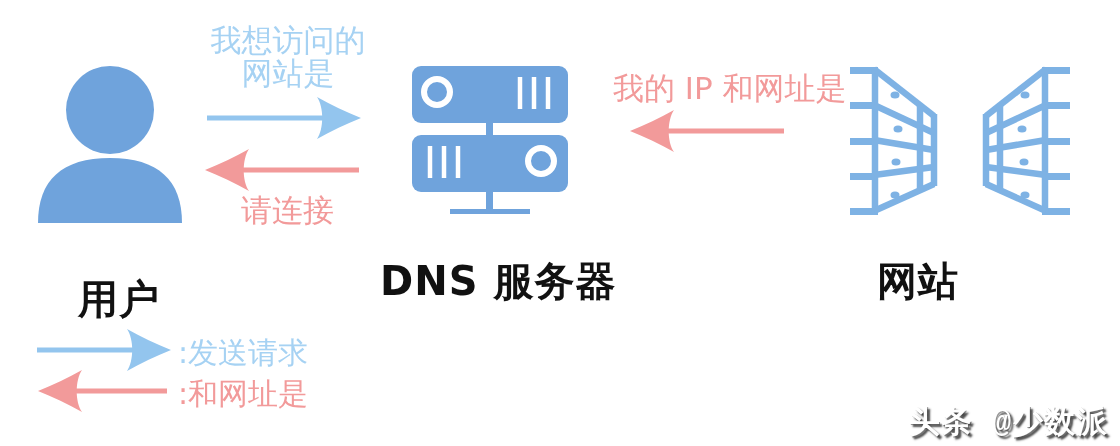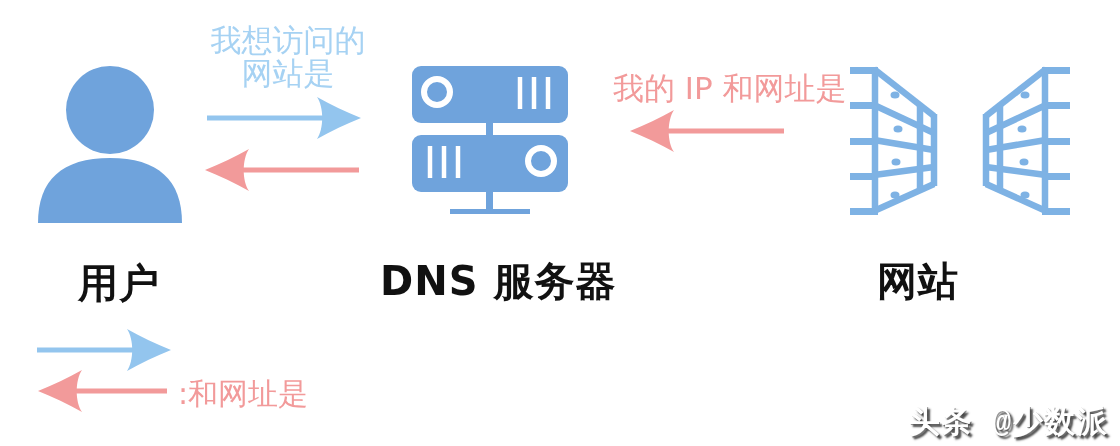--- a/index.html
+++ b/index.html
@@ -62,38 +62,39 @@
 </style>
 </head>
 <body>
 
 <div class="canvas">
 
   <svg class="abs" style="left:35px;top:62px;" width="150" height="162" viewBox="0 0 150 162">
     <circle class="fill-blue" cx="75" cy="48" r="44"></circle>
     <path class="fill-blue" d="M3,161 C3,118 27,96 75,96 C123,96 147,118 147,161 Z"></path>
   </svg>
-  <div class="abs node-label" style="left:35px;top:256px;width:168px;font-family:Liberation Mono, monospace;">用户</div>
+  <div class="abs node-label" style="left:35px;top:272px;width:168px;font-family:Liberation Mono, monospace;">用户</div>
 
   <div class="abs note blue" style="left:195px;top:24px;width:186px;">
     <div>我想访问的</div>
     <div>网站是</div>
   </div>
 
   <svg class="abs arrow blue" style="left:203px;top:96px;" width="160" height="44" viewBox="0 0 160 44">
     <line class="shaft" x1="4" y1="22" x2="136" y2="22"></line>
     <path class="head" d="M158,22 C143,16 128,9 114,1 C121,11 121,33 114,43 C128,35 143,28 158,22 Z"></path>
   </svg>
 
   <svg class="abs arrow pink flip" style="left:203px;top:148px;" width="160" height="44" viewBox="0 0 160 44">
     <line class="shaft" x1="4" y1="22" x2="136" y2="22"></line>
     <path class="head" d="M158,22 C143,16 128,9 114,1 C121,11 121,33 114,43 C128,35 143,28 158,22 Z"></path>
   </svg>
 
   <div class="abs note pink" style="left:200px;top:194px;width:175px;">
+    <div>请连接</div>
   </div>
 
   <svg class="abs" style="left:410px;top:62px;" width="160" height="153" viewBox="0 0 160 153">
     <rect class="fill-blue" x="2" y="4" width="156" height="57" rx="9"></rect>
     <circle class="stroke-white" cx="27" cy="30" r="13" stroke-width="6"></circle>
     <line class="stroke-white" x1="110" y1="15" x2="110" y2="47" stroke-width="4.5"></line>
     <line class="stroke-white" x1="124" y1="15" x2="124" y2="47" stroke-width="4.5"></line>
     <line class="stroke-white" x1="138" y1="15" x2="138" y2="47" stroke-width="4.5"></line>
     <rect class="fill-blue" x="76" y="58" width="7" height="18"></rect>
     <rect class="fill-blue" x="2" y="73" width="156" height="57" rx="9"></rect>
@@ -152,20 +153,21 @@
       <ellipse class="web-fill" cx="46" cy="107" rx="4.5" ry="3.5"></ellipse>
       <ellipse class="web-fill" cx="45" cy="140" rx="4.5" ry="3.5"></ellipse>
     </g>
   </svg>
   <div class="abs node-label" style="left:833px;top:254px;width:170px;">网站</div>
 
   <svg class="abs arrow blue" style="left:33px;top:328px;" width="140" height="44" viewBox="0 0 140 44">
     <line class="shaft" x1="4" y1="22" x2="116" y2="22"></line>
     <path class="head" d="M138,22 C123,16 108,9 94,1 C101,11 101,33 94,43 C108,35 123,28 138,22 Z"></path>
   </svg>
+  <div class="abs legend-label blue" style="left:178px;top:333px;">:发送请求</div>
 
   <svg class="abs arrow pink flip" style="left:36px;top:369px;" width="135" height="44" viewBox="0 0 135 44">
     <line class="shaft" x1="4" y1="22" x2="111" y2="22"></line>
     <path class="head" d="M133,22 C118,16 103,9 89,1 C96,11 96,33 89,43 C103,35 118,28 133,22 Z"></path>
   </svg>
   <div class="abs legend-label pink" style="left:178px;top:374px;">:和网址是</div>
 
   <div class="abs watermark" style="right:12px;top:401px;font-family:Liberation Mono, monospace;">头条 @少数派</div>
 
 </div>

